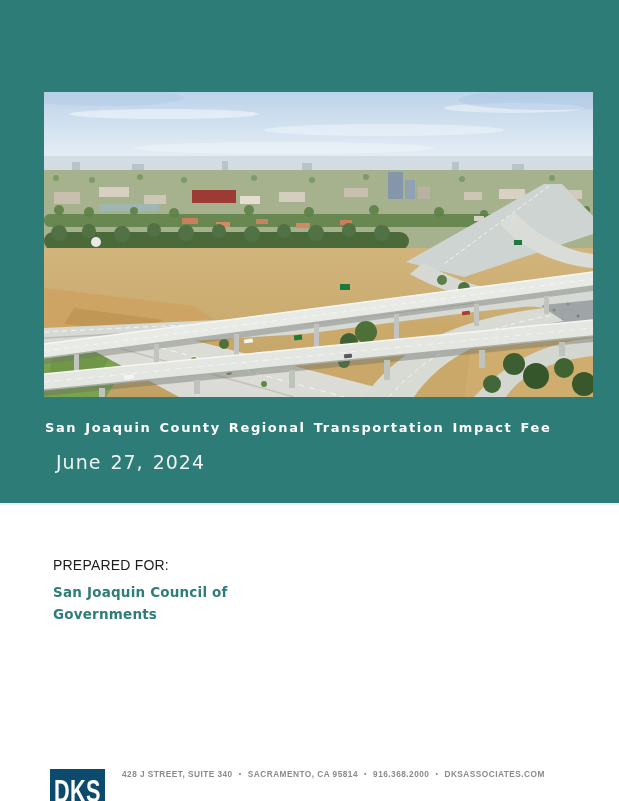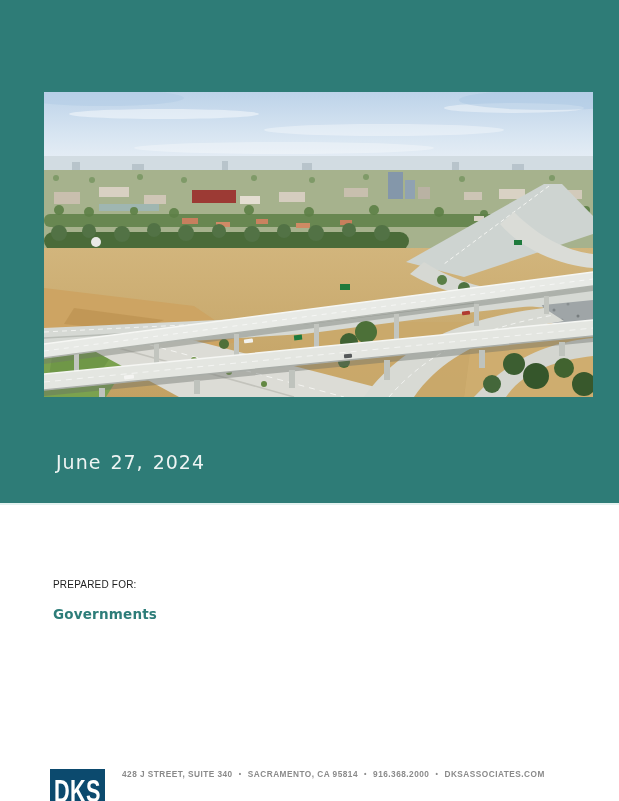--- a/index.html
+++ b/index.html
@@ -23,22 +23,22 @@
     color:#ffffff; font-family:"DejaVu Sans", sans-serif;
     font-size:13px; font-weight:700; letter-spacing:1.6px; word-spacing:2px;
     line-height:1.25; white-space:nowrap;
   }
   .report-date {
     position:absolute; left:56px; top:451px;
     color:#eef4f3; font-family:"DejaVu Sans", sans-serif;
     font-size:19px; font-weight:400; letter-spacing:1px; word-spacing:2px;
   }
   .prepared-label {
-    position:absolute; left:53px; top:579px;
-    color:#1d1d1d; font-size:10px; letter-spacing:0.2px;
+    position:absolute; left:53px; top:557px;
+    color:#1d1d1d; font-size:14px; letter-spacing:0.2px;
   }
   .prepared-name {
     position:absolute; left:53px; top:581px;
     color:var(--color-teal-text, #2d7d79);
     font-family:"DejaVu Sans", sans-serif;
     font-size:13.5px; font-weight:700; line-height:22px; letter-spacing:0.2px;
   }
   .footer {
     position:absolute; left:50px; top:733px;
     display:flex; align-items:center;
@@ -277,27 +277,28 @@
           <rect x="300" y="262" width="8" height="4" rx="1" fill="#55595a" transform="rotate(-6 304 264)"></rect>
         </g>
 
         <g>
           <rect x="296" y="192" width="10" height="6" fill="#1e7a3c"></rect>
           <rect x="250" y="243" width="8" height="5" fill="#1e7a3c" transform="rotate(-6 254 245)"></rect>
         </g>
       </svg>
     </div>
 
+    <h1 class="report-title">San Joaquin County Regional Transportation Impact Fee</h1>
     <div class="report-date">June 27, 2024</div>
   </div>
 
   <div class="prepared-label">PREPARED FOR:</div>
 
   <div class="prepared-name">
-    <br>
+    <span>San Joaquin Council of</span><br>
     <span>Governments</span>
   </div>
 
   <div class="footer">
     <div class="logo">
       <span>DKS</span>
     </div>
     <div class="contact">
       <span>428 J STREET, SUITE 340</span>
       <span class="sep">•</span>

